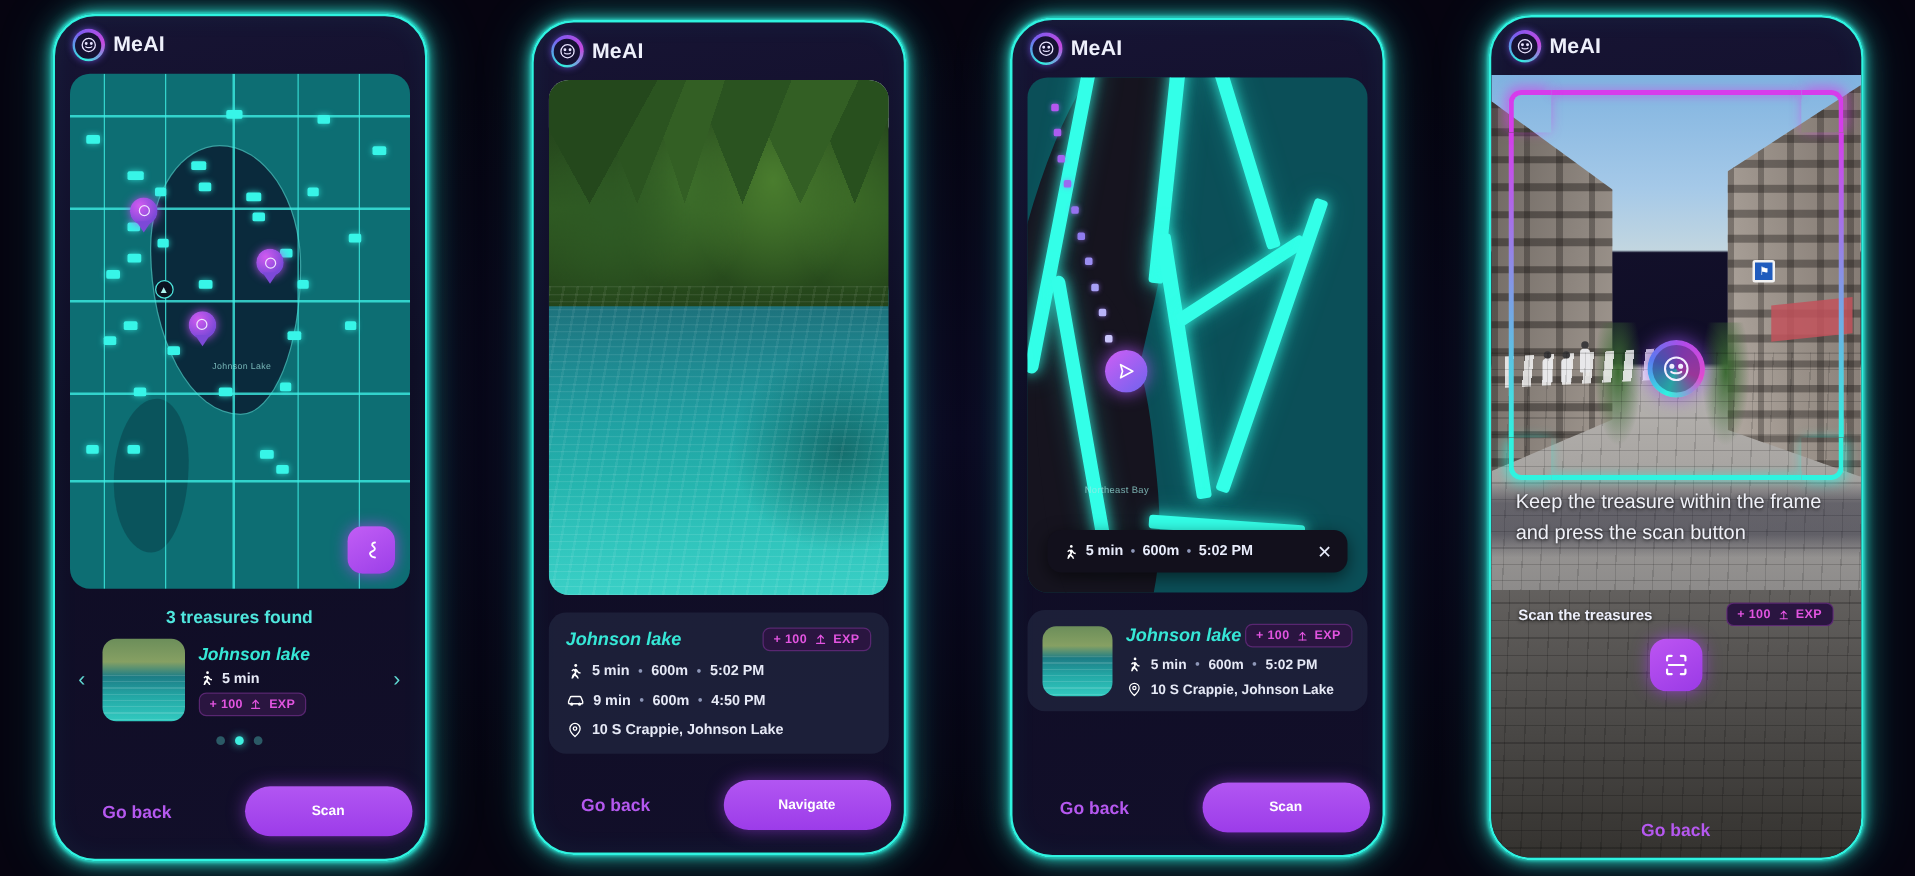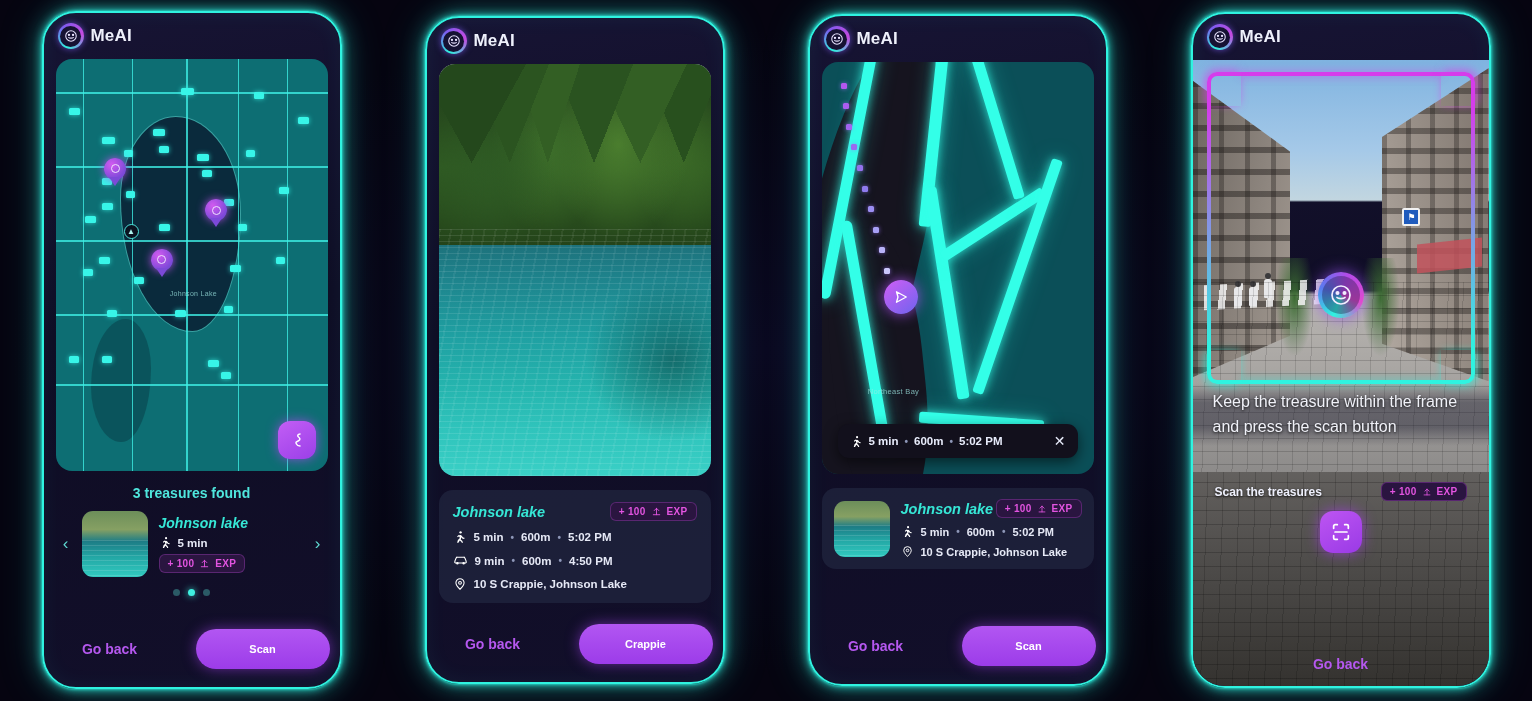--- a/index.html
+++ b/index.html
@@ -670,21 +670,21 @@
               <path d="M12 21s7-6.2 7-11a7 7 0 1 0-14 0c0 4.8 7 11 7 11Z"></path>
               <circle cx="12" cy="10" r="2.4"></circle>
             </svg>
         </span>
         <span>10 S Crappie, Johnson Lake</span>
       </div>
     </div>
 
     <div class="footer">
       <button class="ghostbtn">Go back</button>
-      <button class="pillbtn">Crappie</button>
+      <button class="pillbtn">Navigate</button>
     </div>
   </div>
 
   <div class="phone p3">
     <div class="topbar">
       <div class="logo-wrap">
         <span class="logo-face">
           <svg width="14" height="14" viewBox="0 0 24 24" fill="none" stroke="#e9e4ff" stroke-width="1.8" stroke-linecap="round">
             <circle cx="12" cy="12" r="9"></circle>
               <circle cx="8.5" cy="10" r="1.1" fill="#e9e4ff"></circle>

